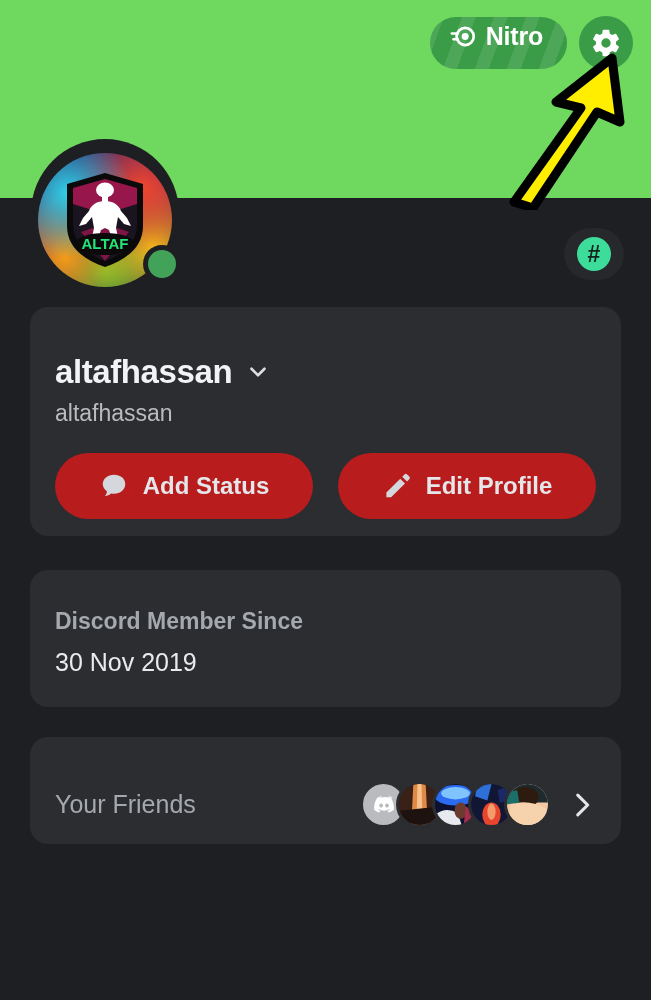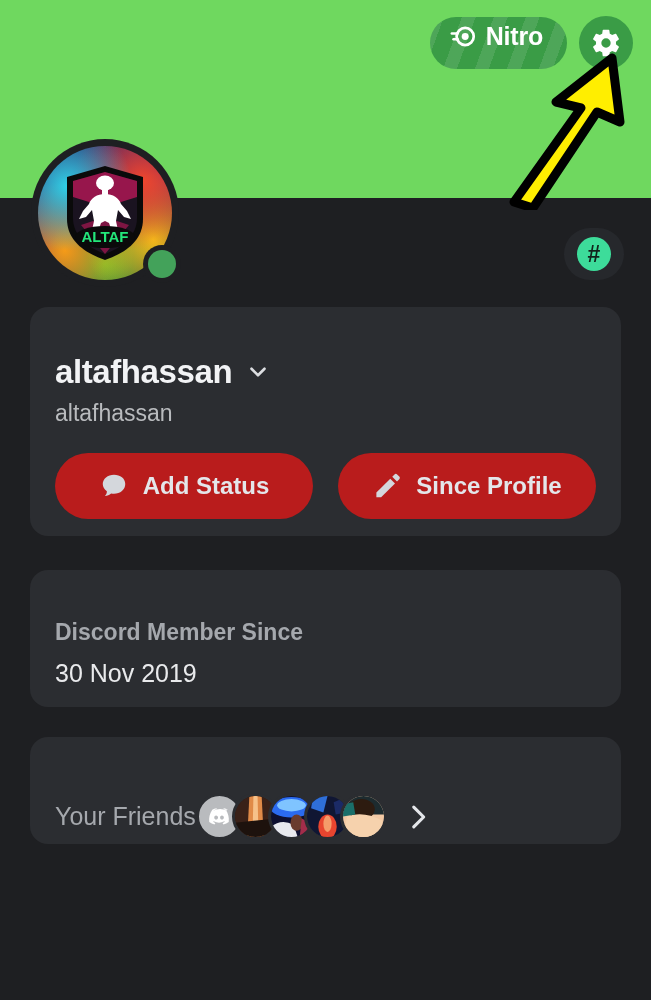--- a/index.html
+++ b/index.html
@@ -63,21 +63,21 @@
 
   
   .avatar-wrap {
     position:absolute; left:31px; top:139px;
     width:148px; height:148px;
     z-index:5;
   }
   .avatar-ring {
     width:148px; height:148px; border-radius:50%;
     background:#1e1f22;
-    display:flex; align-items:center; justify-content:center;
+    display:flex; align-items:flex-end; justify-content:center;
   }
   .avatar-img {
     width:134px; height:134px; border-radius:50%;
     overflow:hidden; position:relative;
     background:
       radial-gradient(circle at 22% 30%, #2fd2e8 0%, rgba(47,210,232,0) 46%),
       radial-gradient(circle at 78% 26%, #f0462d 0%, rgba(240,70,45,0) 48%),
       radial-gradient(circle at 86% 70%, #f5c518 0%, rgba(245,197,24,0) 46%),
       radial-gradient(circle at 20% 78%, #f59b18 0%, rgba(245,155,24,0) 46%),
       radial-gradient(circle at 50% 88%, #37c837 0%, rgba(55,200,55,0) 44%),
@@ -114,21 +114,21 @@
     color:#12231c; font-size:23px; font-weight:bold; line-height:1;
   }
 
   
   .card {
     position:absolute; left:30px; width:591px;
     background:#2b2d31;
     border-radius:18px;
   }
   .card-identity { top:307px; height:229px; padding:46px 0 8px 25px; }
-  .card-member   { top:570px; height:137px; padding:49px 0 0 25px;border-radius:18px; }
+  .card-member   { top:570px; height:137px; padding:38px 0 0 25px;border-radius:18px; }
   .card-friends  { top:737px; height:107px; }
 
   .display-name-row {
     display:flex; align-items:center; gap:13px;
   }
   .display-name {
     color:#f2f3f5; font-size:33px; font-weight:bold;
     letter-spacing:-0.4px;
   }
   .username {
@@ -153,21 +153,21 @@
   .member-label {
     color:#a5a8ad; font-size:23px; font-weight:bold;
   }
   .member-date {
     margin-top:13px;
     color:#e9eaec; font-size:25px;
   }
 
   .friends-inner {
     height:135px; padding:0 22px 0 25px;
-    display:flex; align-items:center; justify-content:flex-start;margin-top:12px;
+    display:flex; align-items:center; justify-content:space-between;
   }
   .friends-label {
     color:#a5a8ad; font-size:25px;
   }
   .friends-right {
     display:flex; align-items:center; gap:14px;
   }
   .friend-stack { display:flex; align-items:center; }
   .friend-av {
     width:47px; height:47px; border-radius:50%;
@@ -255,21 +255,21 @@
         <path fill="#d4d7dc" d="M12 3C7 3 3 6.3 3 10.4c0 2.3 1.3 4.3 3.3 5.7 0 1.5-.6 2.9-1.6 3.9 1.9-.2 3.7-.9 5-2 .7.1 1.5.2 2.3.2 5 0 9-3.3 9-7.8S17 3 12 3z"></path>
       </svg>
       <span>Add Status</span>
     </div>
 
     <div class="action-btn">
       <svg width="30" height="30" viewBox="0 0 24 24">
         <path fill="#d4d7dc" d="M3.5 17.2 L14.6 6.1 L18.4 9.9 L7.3 21 H3.5 Z"></path>
         <path fill="#d4d7dc" d="M16.2 4.5 L18 2.7 C18.6 2.1 19.5 2.1 20.1 2.7 L21.8 4.4 C22.4 5 22.4 5.9 21.8 6.5 L20 8.3 Z"></path>
       </svg>
-      <span>Since Profile</span>
+      <span>Edit Profile</span>
     </div>
   </div>
 </div>
 
 <div class="card card-member">
   <div class="member-label">Discord Member Since</div>
   <div class="member-date">30 Nov 2019</div>
 </div>
 
 <div class="card card-friends">

